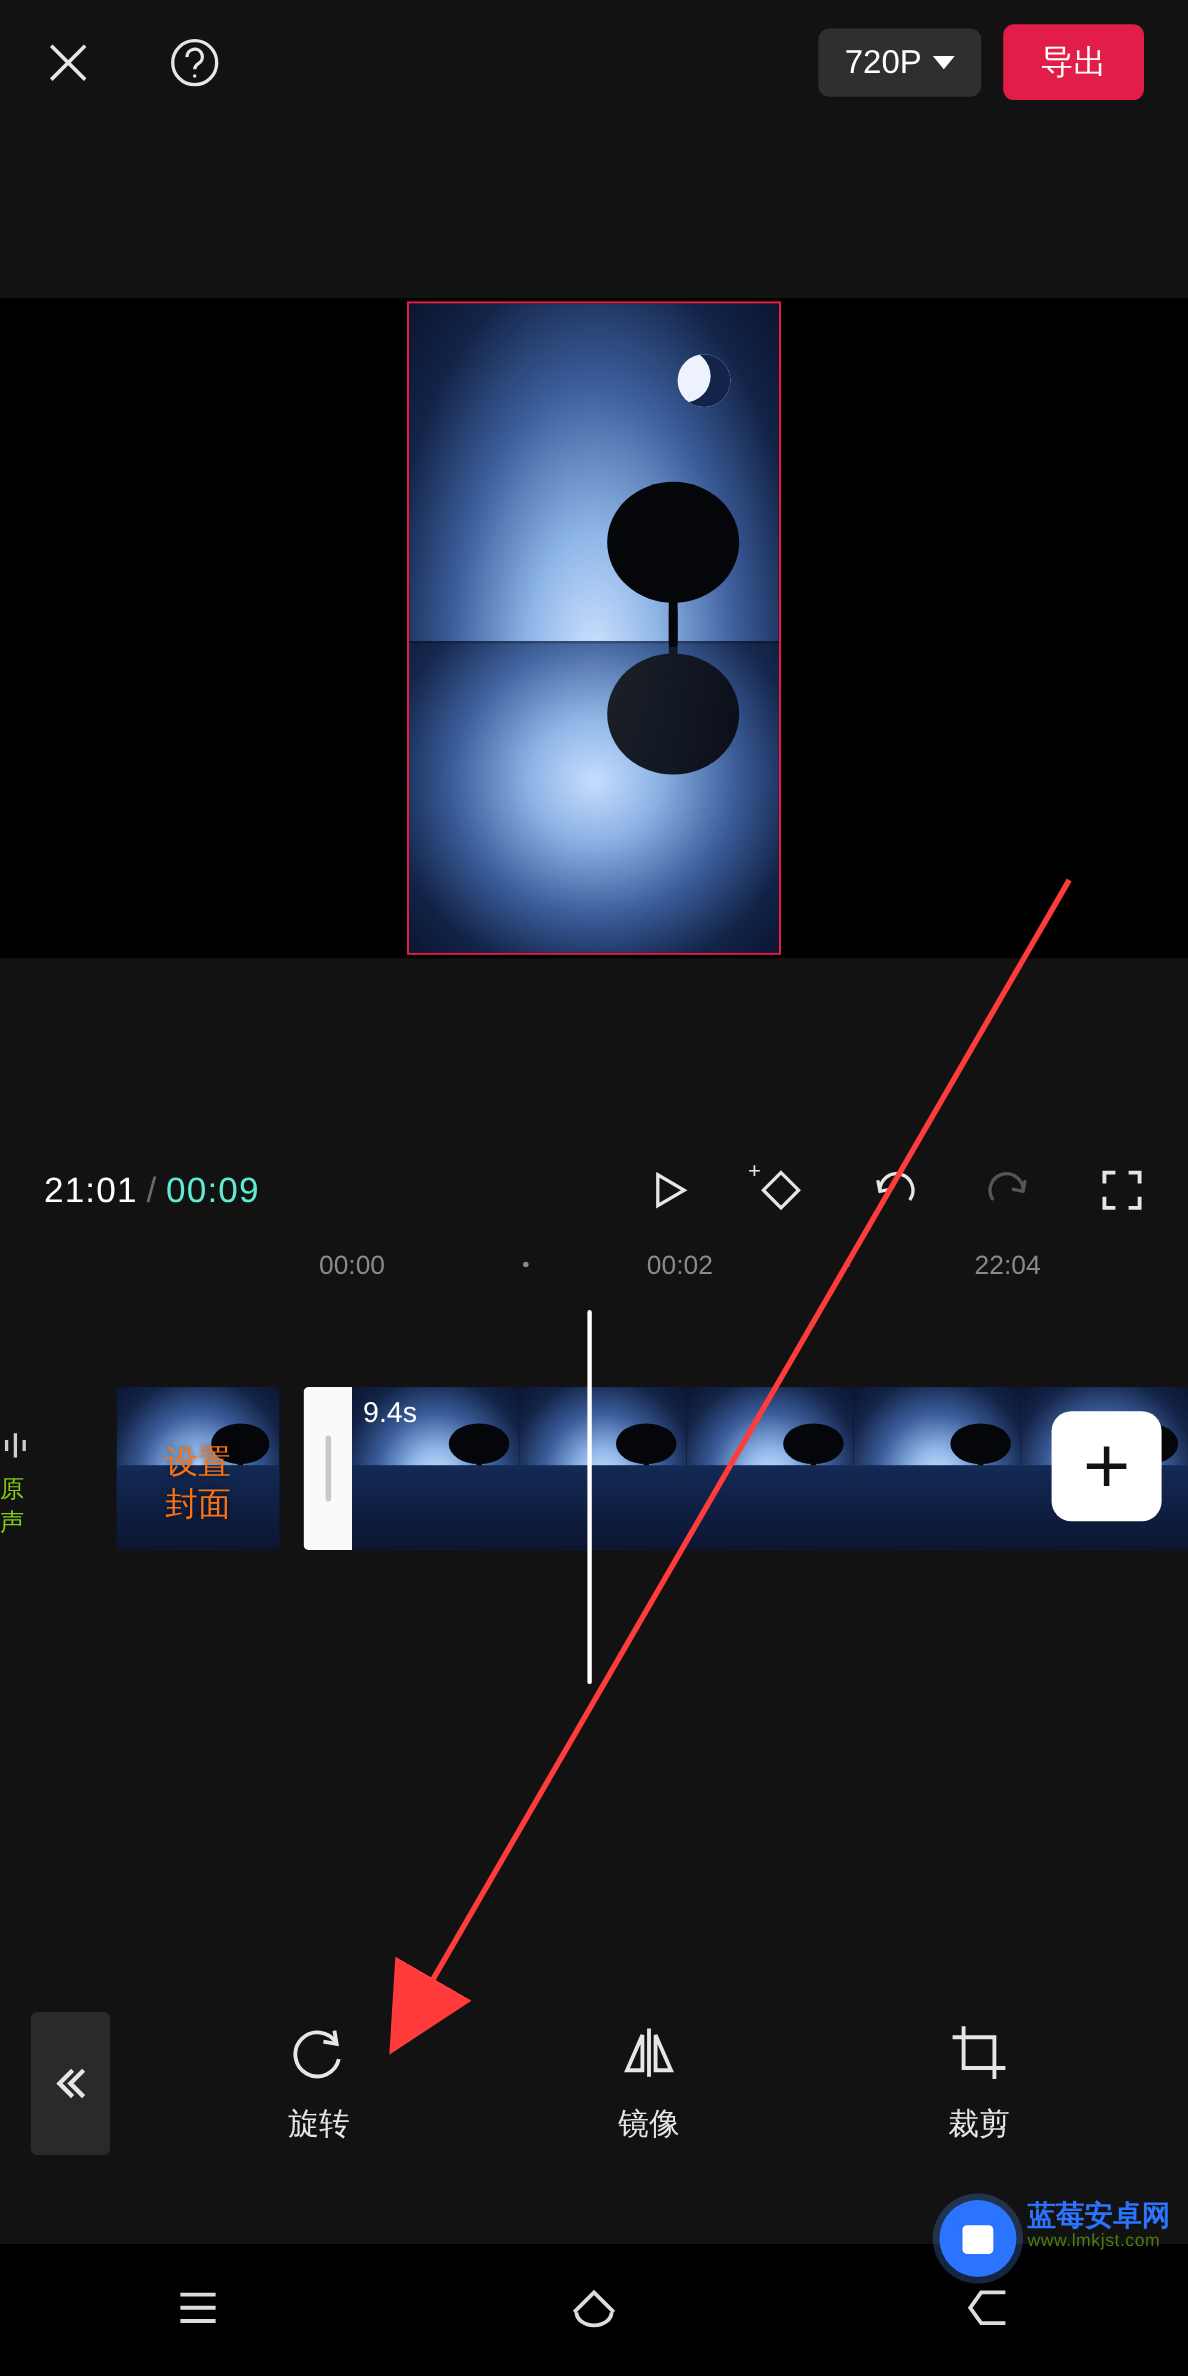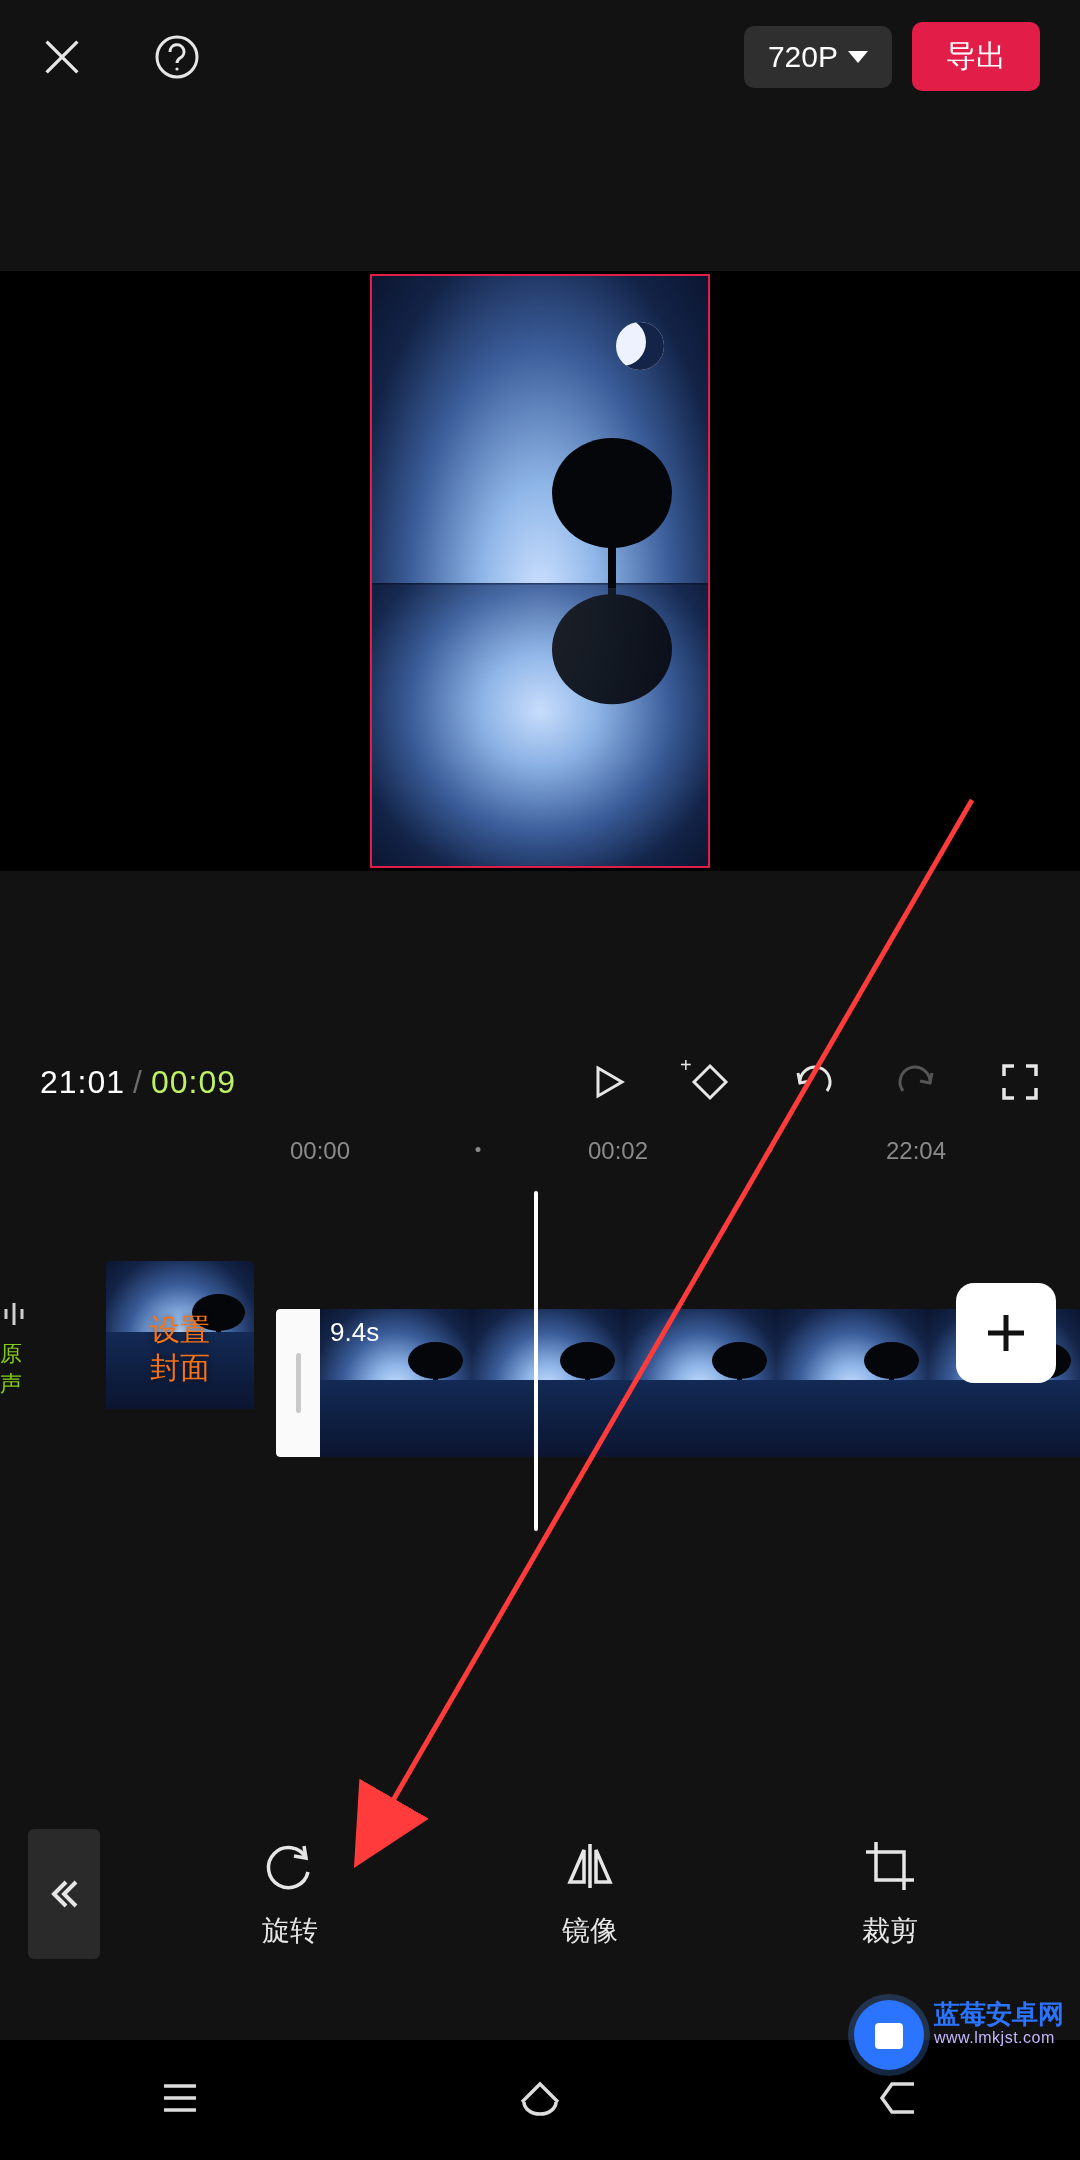--- a/index.html
+++ b/index.html
@@ -27,21 +27,21 @@
   .tree .crown { position:absolute; top:0; left:0; width:120px; height:110px; border-radius:50%; background:#05060a; }
   .tree .trunk { position:absolute; top:90px; left:56px; width:8px; height:60px; background:#05060a; }
   .reflection { position:absolute; left:0; right:0; top:52%; bottom:0; transform:scaleY(-1); opacity:.88; filter:blur(.4px); }
   .reflection .sky { background: radial-gradient(ellipse at 50% 55%, #cfe2ff 0%, #8fb6e8 25%, #3b5d9a 55%, #132448 80%, #0b1530 100%); }
 
   
   .transport { display:flex; align-items:center; padding: 0 40px; margin-top:190px; }
   .timecode { font-size:32px; letter-spacing:1px; }
   .timecode .cur { color:#fff; }
   .timecode .sep { color:#6b6b6b; padding:0 8px; }
-  .timecode .dur { color:#bef264; }
+  .timecode .dur { color:#5eead4; }
   .transport-icons { margin-left:auto; display:flex; align-items:center; gap:62px; }
   .play svg { width:40px; height:40px; fill:none; stroke:#e6e6e6; stroke-width:3; }
   .keyframe { position:relative; }
   .keyframe svg { width:40px; height:40px; fill:none; stroke:#e6e6e6; stroke-width:3; }
   .keyframe .plus { position:absolute; top:-8px; left:-10px; font-size:20px; color:#e6e6e6; }
   .undo svg, .redo svg { width:42px; height:42px; fill:none; stroke-width:3; }
   .undo svg { stroke:#e6e6e6; }
   .redo svg { stroke:#555; }
   .fullscreen svg { width:40px; height:40px; fill:none; stroke:#e6e6e6; stroke-width:3.5; }
 
@@ -52,21 +52,21 @@
 
   
   .timeline { position:relative; height:360px; margin-top:14px; overflow:hidden; }
   .audio-stub { position:absolute; left:0; top:108px; width:28px; display:flex; flex-direction:column; align-items:center; gap:10px; }
   .audio-stub .wave { width:24px; height:30px; }
   .audio-stub .wave svg { stroke:#cfcfcf; stroke-width:3; }
   .audio-stub .label { color:#84cc16; font-size:22px; }
   .cover-card { position:absolute; left:106px; top:70px; width:148px; height:148px; border-radius:4px; overflow:hidden; display:flex; align-items:center; justify-content:center; background:#0b1530; }
   .cover-card .mini { position:absolute; inset:0; }
   .cover-card .txt { position:relative; z-index:2; color:#f97316; text-align:center; font-size:30px; line-height:38px; text-shadow:0 0 6px rgba(0,0,0,.6);margin-top:28px; }
-  .clip-track { position:absolute; left:276px; right:0; top:70px; height:148px; display:flex; background:#0b1530; border-radius:4px 0 0 4px; overflow:hidden;margin-top:48px; }
+  .clip-track { position:absolute; left:276px; right:0; top:70px; height:148px; display:flex; background:#0b1530; border-radius:4px 0 0 4px; overflow:hidden; }
   .clip-handle { width:44px; height:100%; background:#fafafa; border-radius:4px 0 0 4px; display:flex; align-items:center; justify-content:center; }
   .clip-handle .grip { width:5px; height:60px; background:#c9c9c9; border-radius:3px; }
   .clip-frames { flex:1; display:flex; position:relative; }
   .frame { flex:1; position:relative; overflow:hidden; }
   .frame .mini { position:absolute; inset:0; }
   .clip-dur { position:absolute; left:10px; top:8px; font-size:26px; color:#fff; z-index:3; }
   .add-clip { position:absolute; right:24px; top:92px; width:100px; height:100px; background:#fff; border-radius:18px; display:flex; align-items:center; justify-content:center; z-index:4; }
   .add-clip svg { width:52px; height:52px; stroke:#111; stroke-width:5; }
   .playhead { position:absolute; left:534px; top:0; width:4px; height:340px; background:#fff; z-index:5; border-radius:2px; }
 
@@ -94,21 +94,21 @@
   .navbar svg { width:52px; height:52px; stroke:#ddd; stroke-width:3.5; fill:none; }
 
   
   .watermark { position:absolute; right:16px; bottom:90px; display:flex; align-items:flex-start; gap:10px; z-index:30; }
   .wm-badge { width:70px; height:70px; background:#2b74ff; border-radius:50%; display:flex; align-items:center; justify-content:center; box-shadow:0 0 0 6px rgba(82,150,255,.25); }
   .wm-badge svg { width:40px; height:40px; fill:#fff; }
   .wm-badge .eyes { position:absolute; top:18px; width:40px; display:flex; justify-content:space-between; }
   .wm-badge .eyes span { width:6px; height:6px; background:#2b74ff; border-radius:50%; }
   .wm-text { display:flex; flex-direction:column; line-height:1.1; }
   .wm-text .t1 { color:#2b74ff; font-weight:700; font-size:26px; }
-  .wm-text .t2 { color:#c4b5fd; font-size:16px; letter-spacing:.5px; }
+  .wm-text .t2 { color:#4d7c0f; font-size:16px; letter-spacing:.5px; }
 </style>
 </head>
 <body>
 
 <div class="app">
 
   <div class="topbar">
     <div class="top-left">
       <div class="icon-btn close-x">
         <svg viewBox="0 0 40 40">

